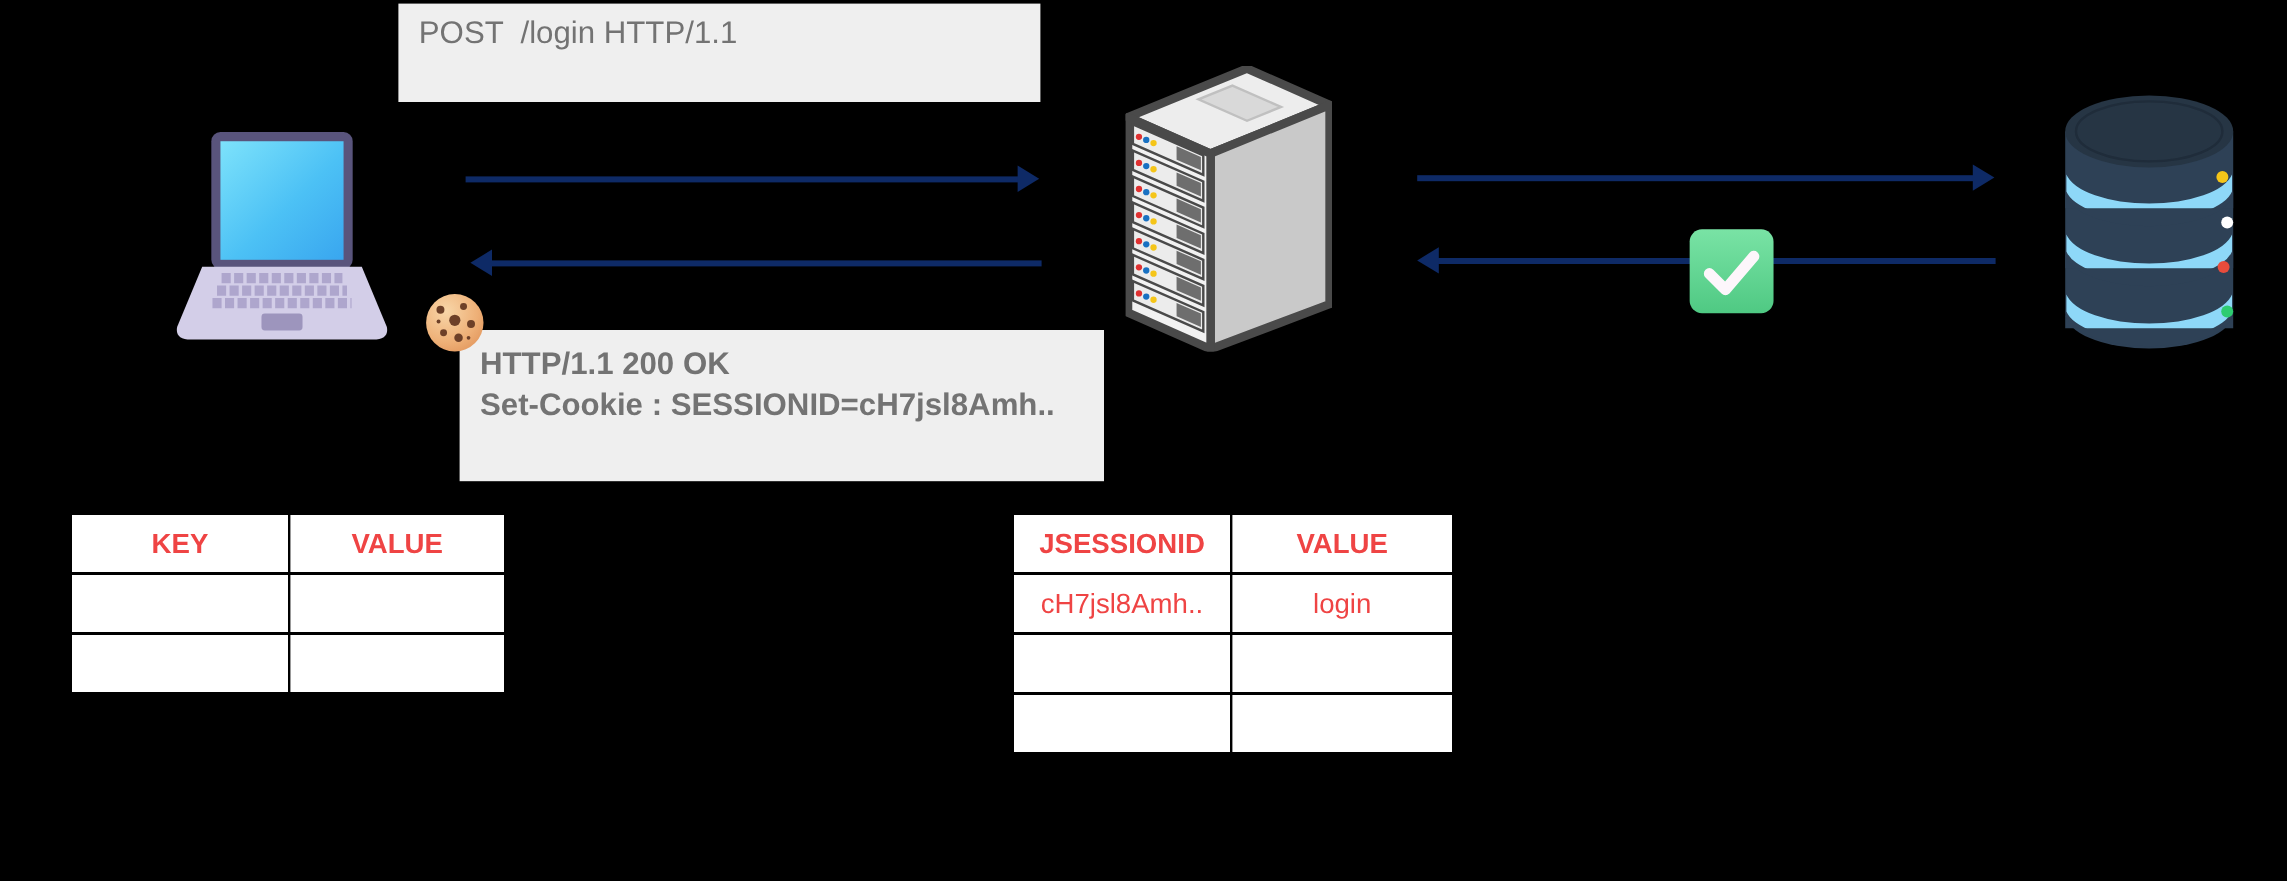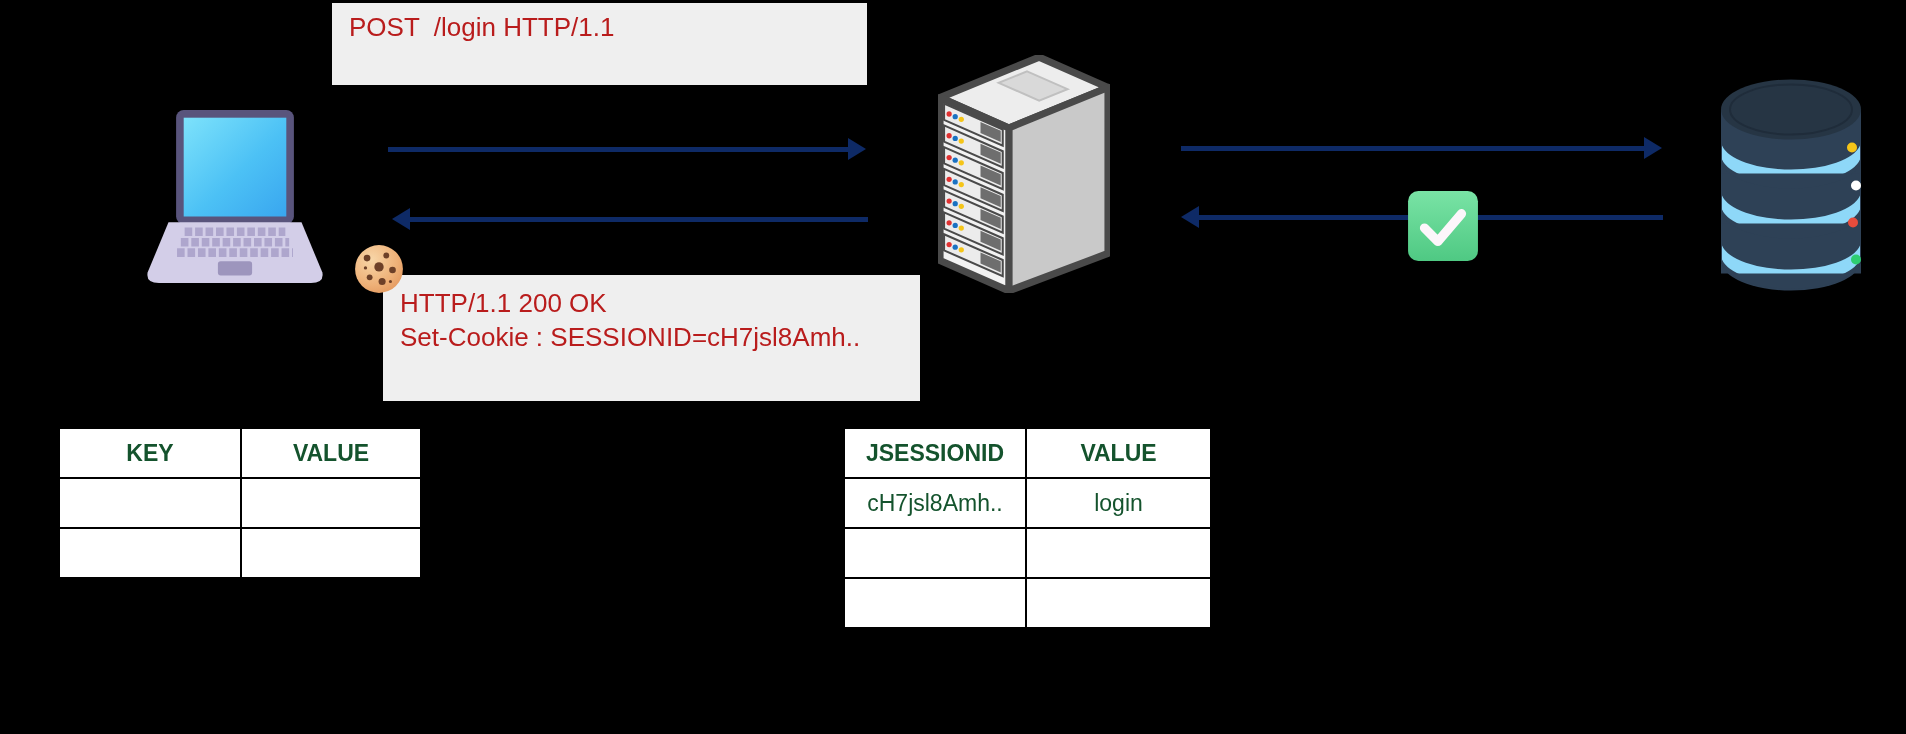--- a/index.html
+++ b/index.html
@@ -1,39 +1,39 @@
 <!DOCTYPE html>
 <html><head>
 <meta charset="utf-8">
 <style>
   html,body{margin:0;padding:0;background:#000;}
   #canvas{position:relative;width:1906px;height:734px;background:#000;overflow:hidden;
           font-family:"Liberation Sans","DejaVu Sans",sans-serif;}
 
   
-  .msg{position:absolute;background:#efefef;color:#b91c1c;font-size:26px;line-height:34px;}
+  .msg{position:absolute;background:#efefef;color:#737373;font-size:26px;line-height:34px;}
   .msg div{white-space:pre;}
   #msg-request{left:332px;top:3px;width:518px;height:75px;padding:7px 0 0 17px;}
-  #msg-response{left:383px;top:275px;width:520px;height:115px;padding:11px 0 0 17px;}
+  #msg-response{left:383px;top:275px;width:520px;height:115px;padding:11px 0 0 17px;font-weight:bold;}
 
   
   .arrow{position:absolute;height:22px;}
   .arrow .line{position:absolute;top:9px;height:5px;background:#0e2a66;}
   .arrow.r .line{left:0;right:15px;}
   .arrow.l .line{left:15px;right:0;}
   .head{position:absolute;top:0;width:0;height:0;border-top:11px solid transparent;border-bottom:11px solid transparent;}
   .arrow.r .head{right:0;border-left:18px solid #0e2a66;}
   .arrow.l .head{left:0;border-right:18px solid #0e2a66;}
   #arrow-cs-req{left:388px;top:138px;width:478px;}
   #arrow-cs-res{left:392px;top:208px;width:476px;}
   #arrow-sd-req{left:1181px;top:137px;width:481px;}
   #arrow-sd-res{left:1181px;top:206px;width:482px;}
 
   
-  .tbl{position:absolute;border-collapse:collapse;table-layout:fixed;font-size:23px;color:#14532d;}
+  .tbl{position:absolute;border-collapse:collapse;table-layout:fixed;font-size:23px;color:#ef4444;}
   .tbl th,.tbl td{border:2px solid #000;background:#fff;text-align:center;vertical-align:middle;height:48px;padding:0;overflow:hidden;}
   .tbl th{font-weight:bold;}
   #table-client{left:58px;top:427px;width:362px;}
   #table-server{left:843px;top:427px;width:367px;}
 
   
   .icon{position:absolute;}
   #icon-laptop{left:140px;top:100px;width:190px;height:195px;}
   #icon-cookie{left:353px;top:243px;width:52px;height:52px;z-index:5;}
   #icon-server{left:938px;top:55px;width:172px;height:238px;}

